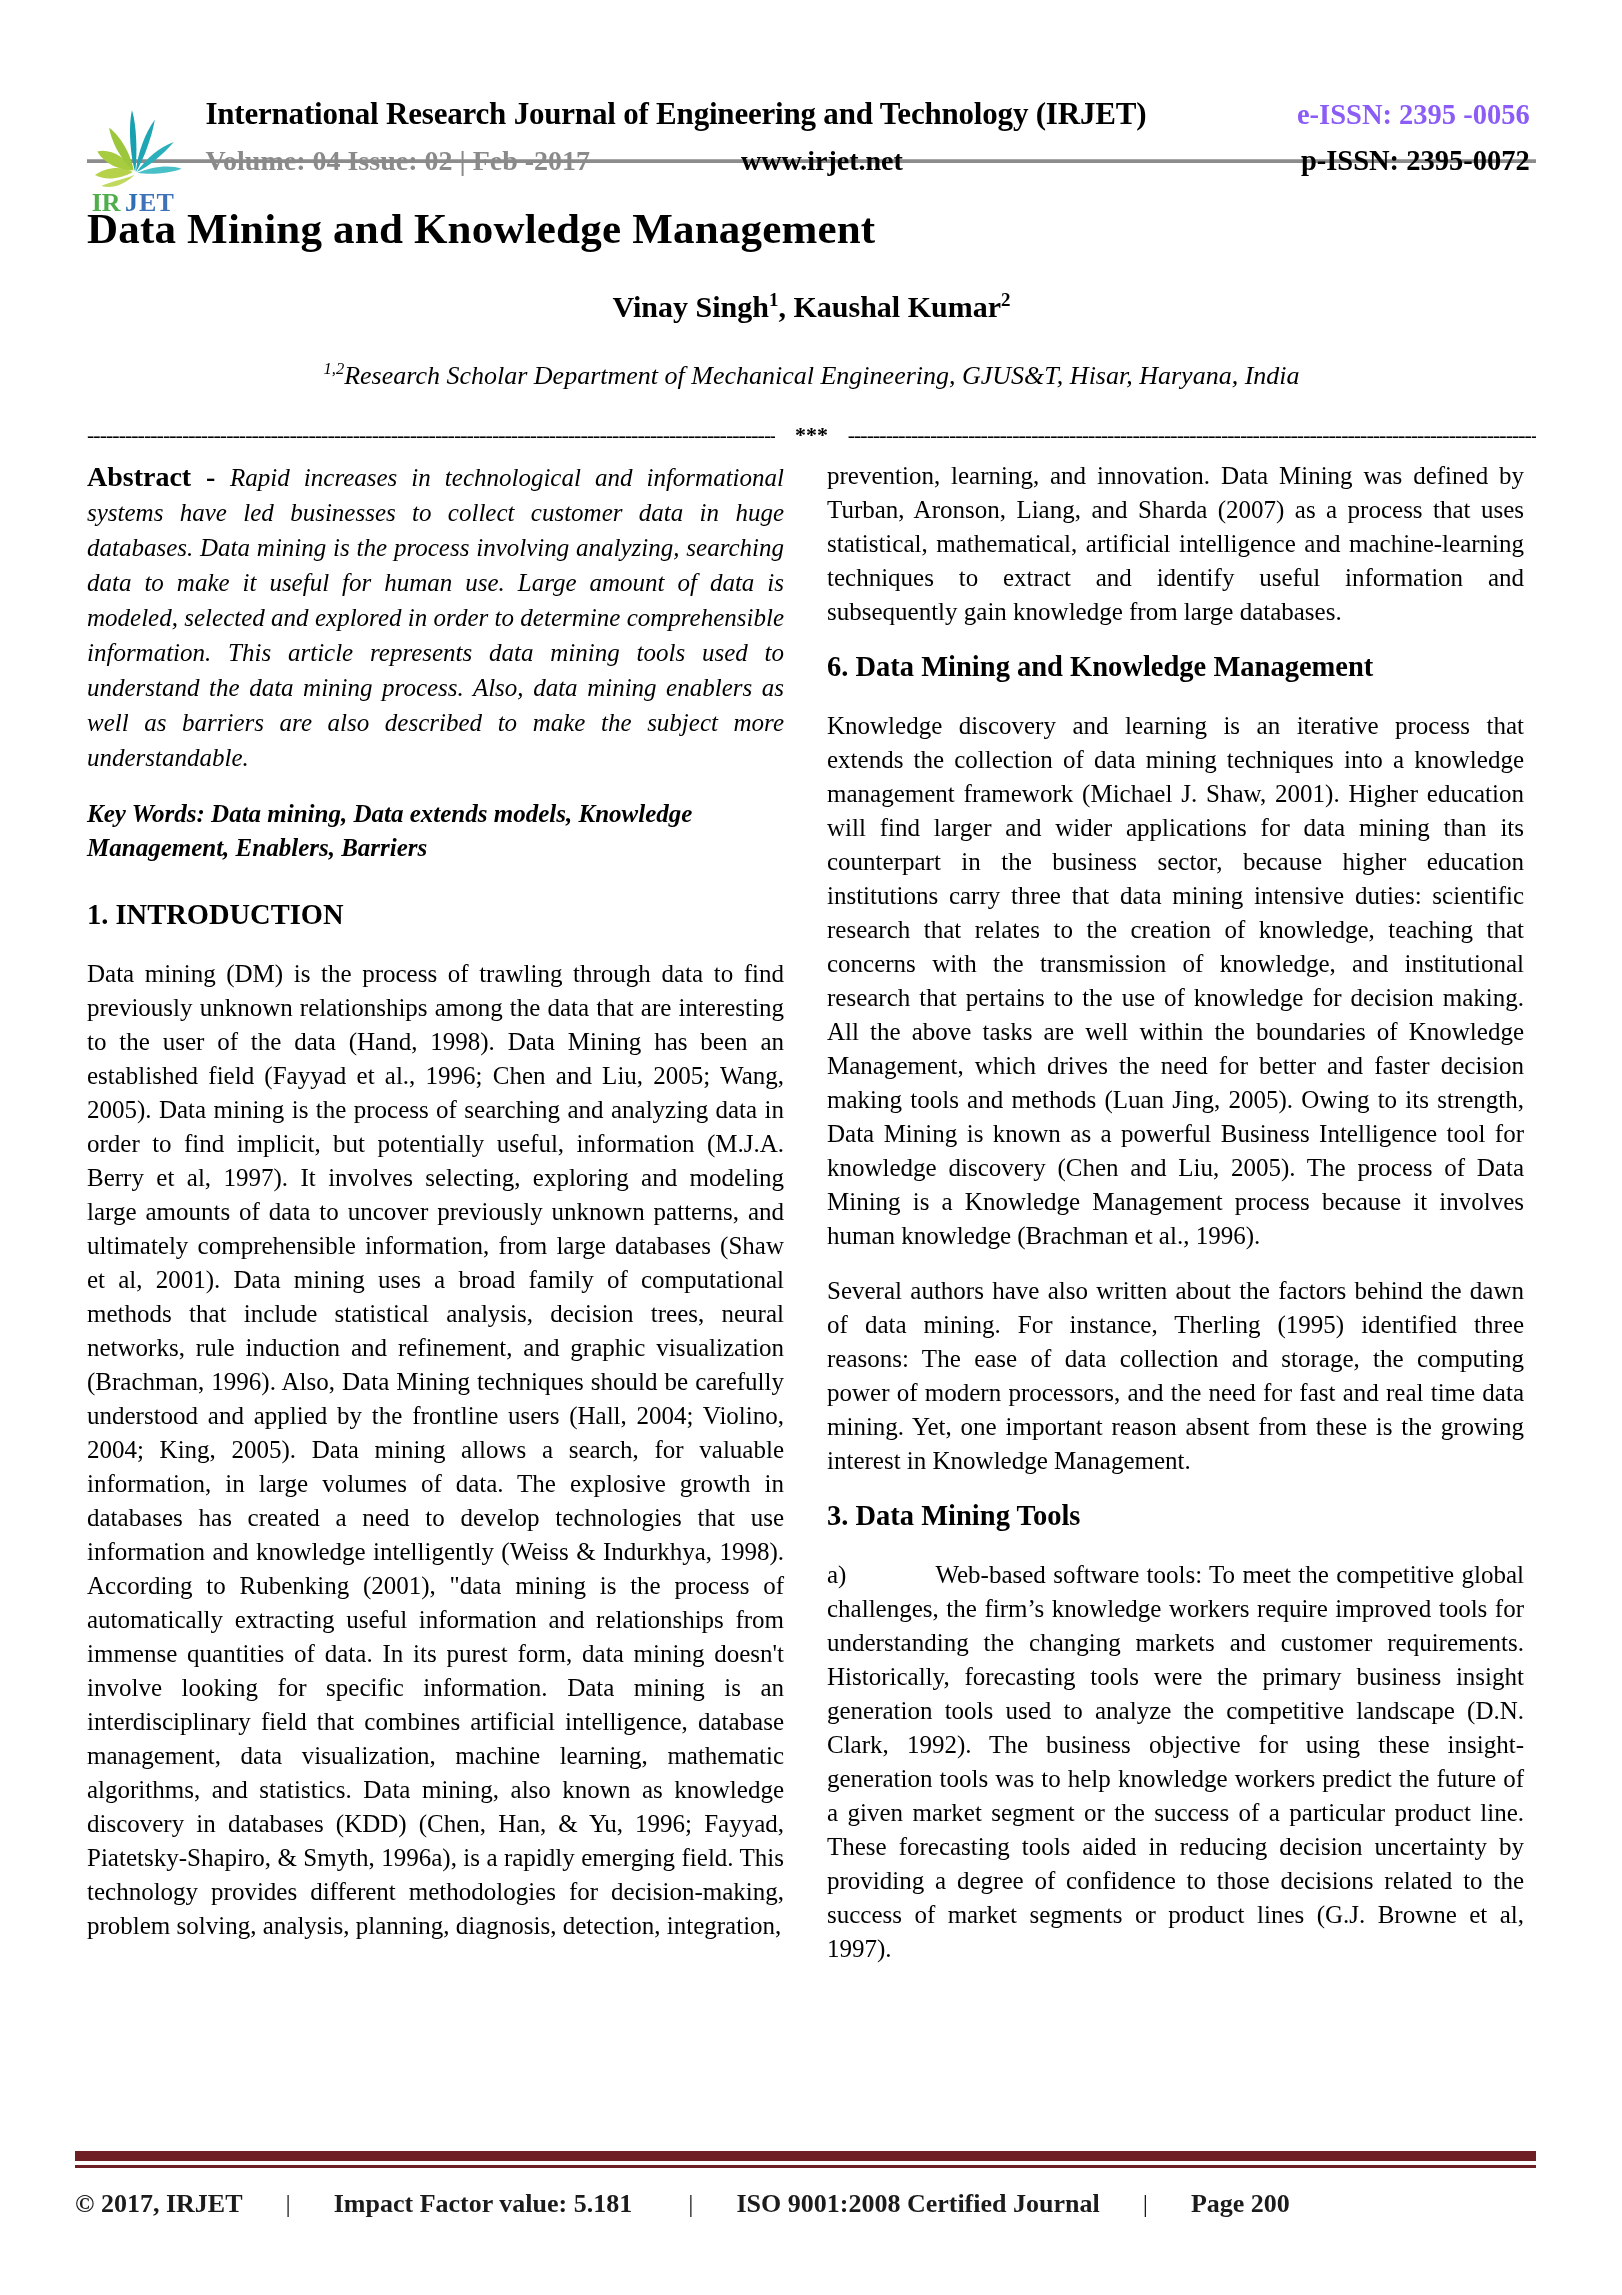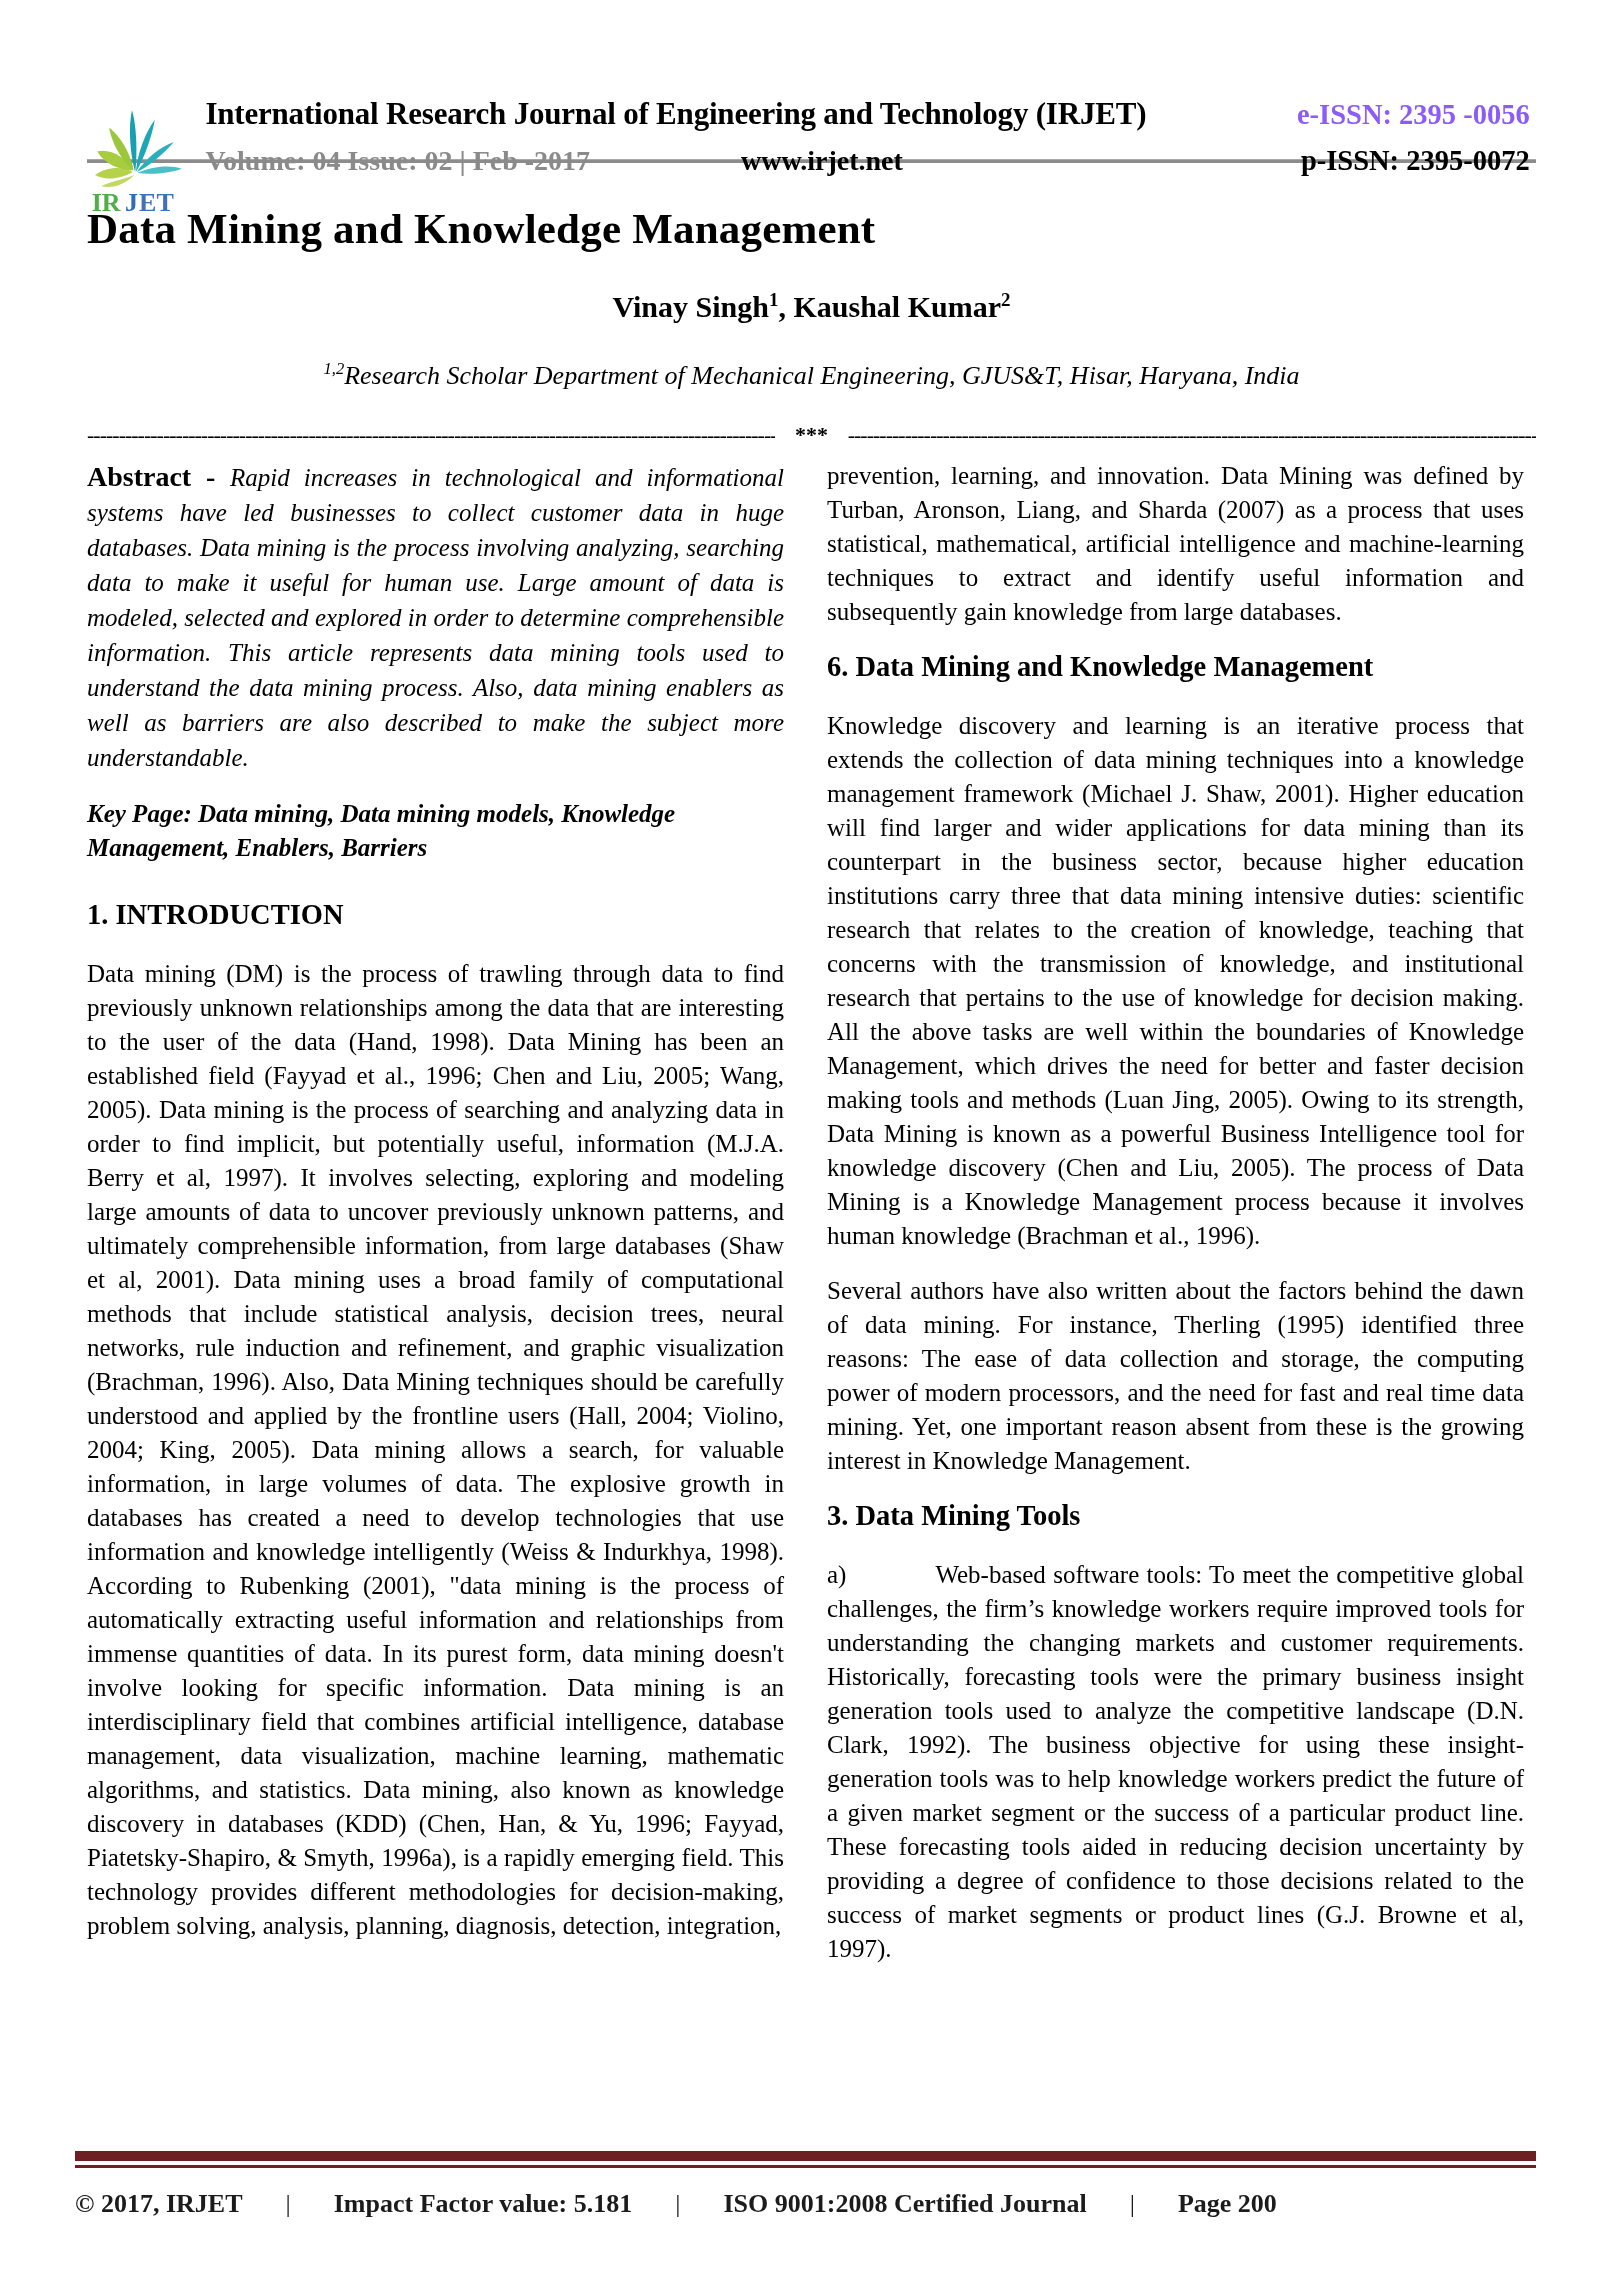--- a/index.html
+++ b/index.html
@@ -224,21 +224,21 @@
     align-items: center;
     font-family: "Liberation Serif", "DejaVu Serif", serif;
     font-weight: bold;
     font-size: 26px;
     color: #1b1b1b;
     margin-top: 20.6px;
   }
   .footer-text .fcell { white-space: nowrap; }
   .footer-text .fsep { padding: 0 0px; color: #1b1b1b; font-weight: normal;}
   .f1 { margin-right: 43px; }
-  .f2 { margin-left: 43px; margin-right: 43px; }
+  .f2 { margin-left: 43px; margin-right: 56px; }
   .f3 { margin-left: 43px; margin-right: 43px; }
   .f4 { margin-left: 43px; }
 </style>
 </head>
 <body>
 
 <div class="page">
 
   <div class="masthead">
 
@@ -300,21 +300,21 @@
   </div>
 
   <div class="columns">
 
     <div class="col">
 
       <p class="abstract">
         <span class="lbl">Abstract  - </span><span>Rapid increases in technological and informational systems have led businesses to collect customer data in huge databases. Data mining is the process involving analyzing, searching data to make it useful for human use. Large amount of data is modeled, selected and explored in order to determine comprehensible information. This article represents data mining tools used to understand the data mining process. Also, data mining enablers as well as barriers are also described to make the subject more understandable.</span>
       </p>
 
-      <p class="keywords">Key Page:  Data mining, Data mining models, Knowledge Management, Enablers, Barriers</p>
+      <p class="keywords">Key Words:  Data mining, Data extends models, Knowledge Management, Enablers, Barriers</p>
 
       <h2 class="sec">1. INTRODUCTION</h2>
 
       <p class="body">Data mining (DM) is the process of trawling through data to find previously unknown relationships among the data that are interesting to the user of the data (Hand, 1998). Data Mining has been an established field (Fayyad et al., 1996; Chen and Liu, 2005; Wang, 2005). Data mining is the process of searching and analyzing data in order to find implicit, but potentially useful, information (M.J.A. Berry et al, 1997). It involves selecting, exploring and modeling large amounts of data to uncover previously unknown patterns, and ultimately comprehensible information, from large databases (Shaw et al, 2001). Data mining uses a broad family of computational methods that include statistical analysis, decision trees, neural networks, rule induction and refinement, and graphic visualization (Brachman, 1996). Also, Data Mining techniques should be carefully understood and applied by the frontline users (Hall, 2004; Violino, 2004; King, 2005). Data mining allows a search, for valuable information, in large volumes of data. The explosive growth in databases has created a need to develop technologies that use information and knowledge intelligently (Weiss &amp; Indurkhya, 1998). According to Rubenking (2001), "data mining is the process of automatically extracting useful information and relationships from immense quantities of data. In its purest form, data mining doesn't involve looking for specific information. Data mining is an interdisciplinary field that combines artificial intelligence, database management, data visualization, machine learning, mathematic algorithms, and statistics. Data mining, also known as knowledge discovery in databases (KDD) (Chen, Han, &amp; Yu, 1996; Fayyad, Piatetsky-Shapiro, &amp; Smyth, 1996a), is a rapidly emerging field. This technology provides different methodologies for decision-making, problem solving, analysis, planning, diagnosis, detection, integration,</p>
 
     </div>
 
     <div class="col">
 
       <p class="body">prevention, learning, and innovation. Data Mining was defined by Turban, Aronson, Liang, and Sharda (2007) as a process that uses statistical, mathematical, artificial intelligence and machine-learning techniques to extract and identify useful information and subsequently gain knowledge from large databases.</p>

